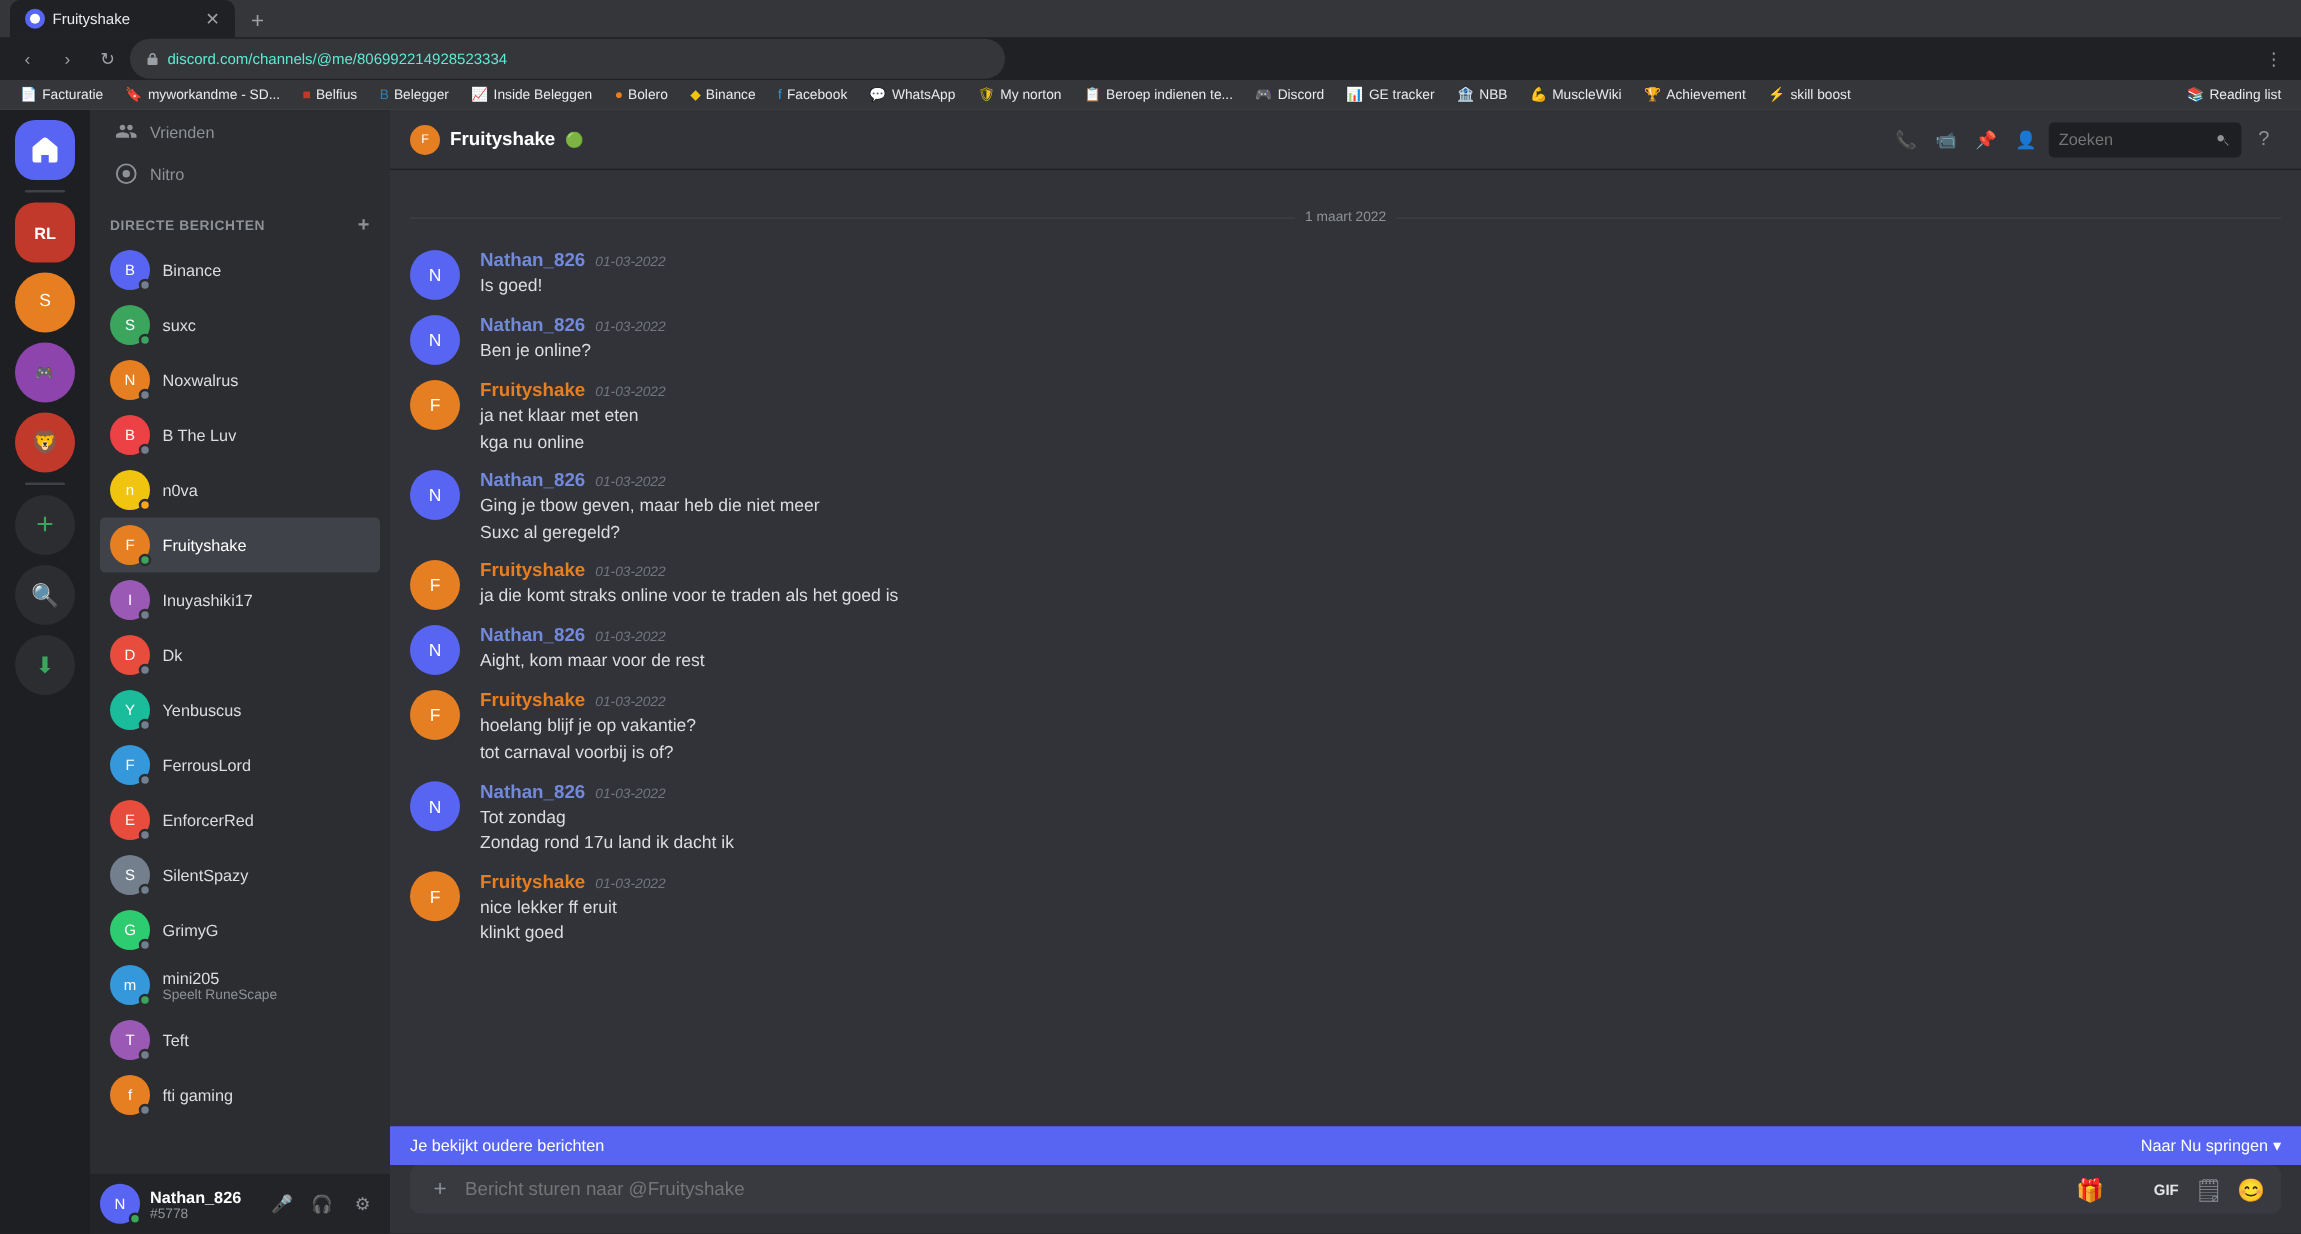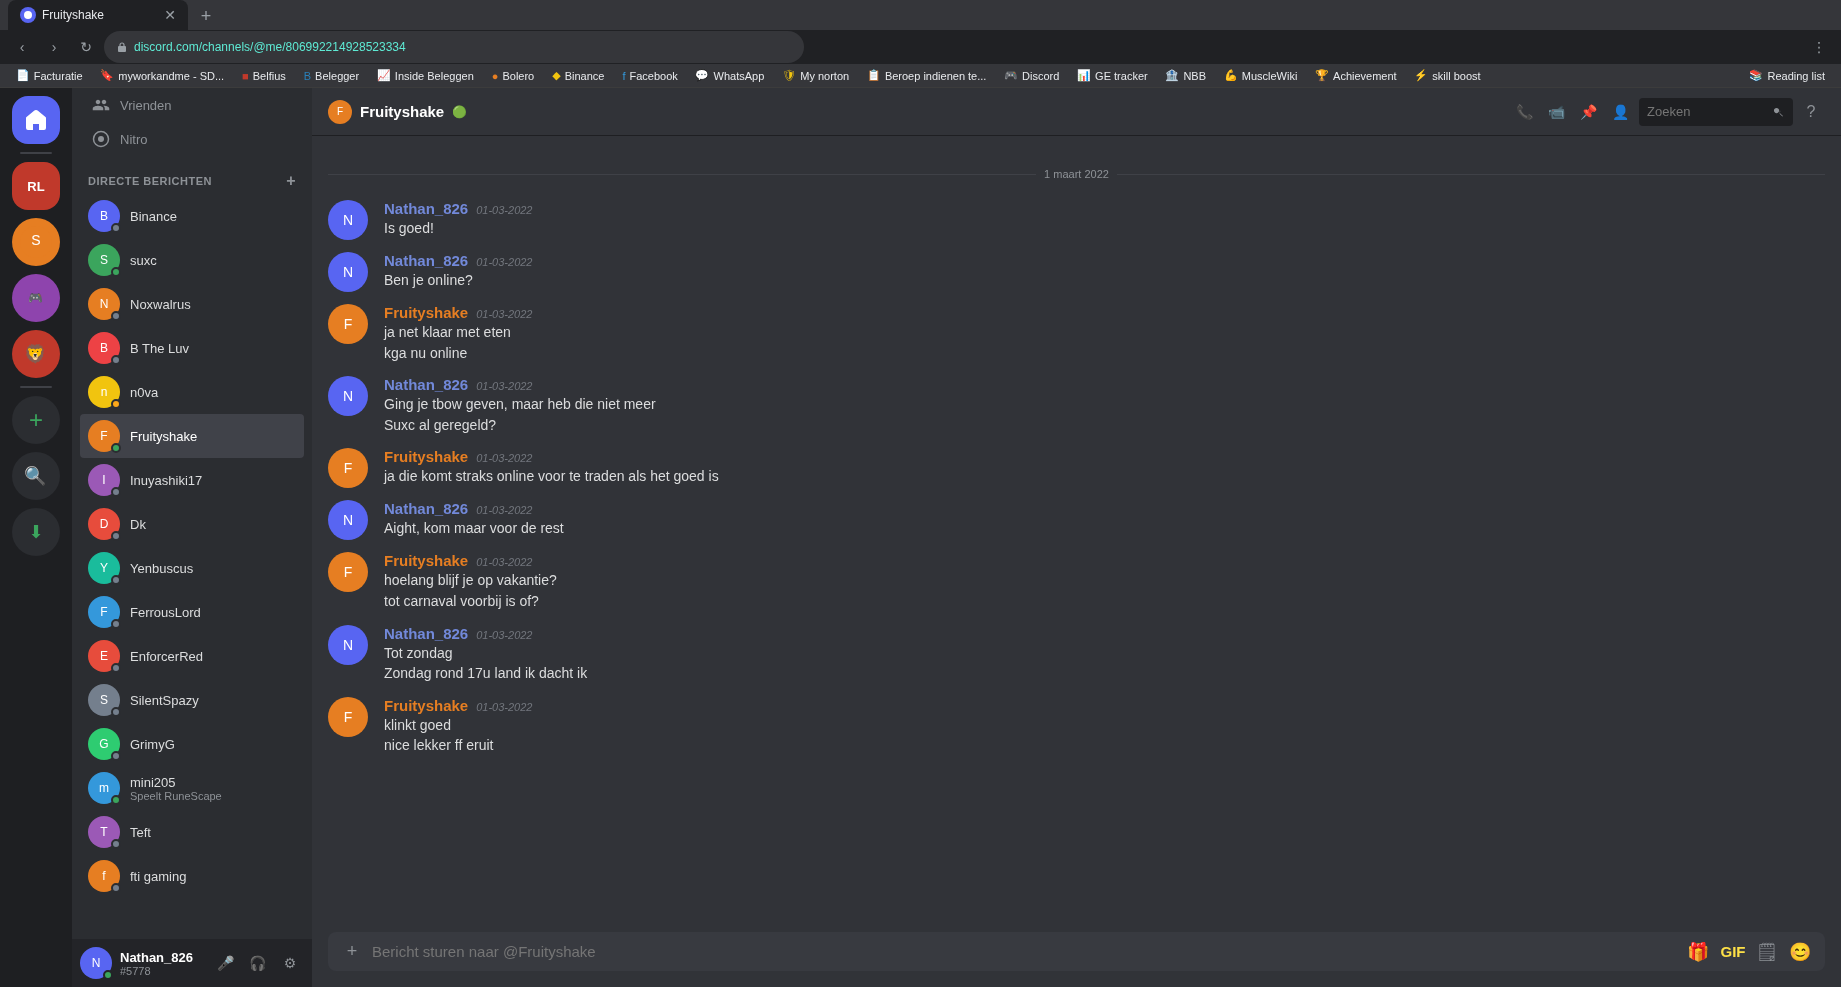--- a/index.html
+++ b/index.html
@@ -519,33 +519,40 @@
         </div>
       </div>
 
       <div class="message-group">
         <div class="msg-avatar av-orange">F</div>
         <div class="msg-content">
           <div class="msg-header">
             <span class="msg-username fruity">Fruityshake</span>
             <span class="msg-timestamp">01-03-2022</span>
           </div>
+          <div class="msg-text">nice lekker ff eruit</div>
           <div class="msg-text">klinkt goed</div>
-          <div class="msg-text">nice lekker ff eruit</div>
-        </div>
-      </div>
-    </div>
-
+        </div>
+      </div>
+    </div>
+
+    <div class="older-messages-bar">
+      <span>Je bekijkt oudere berichten</span>
+      <div class="jump-to-now">
+        <span>Naar Nu springen</span>
+        <span>▾</span>
+      </div>
+    </div>
 
     <div class="message-input-area">
       <div class="message-input-box">
         <div class="input-icon-btn">+</div>
         <input type="text" class="message-input" placeholder="Bericht sturen naar @Fruityshake" style="">
         <div class="input-right-icons">
           <div class="input-icon-btn">🎁</div>
-          <div class="input-icon-btn" style="font-size:15px; font-weight:700; color:#fde047;">GIF</div>
+          <div class="input-icon-btn" style="font-size:12px; font-weight:700; color:#e5e5e5;margin-left:27px;">GIF</div>
           <div class="input-icon-btn">🗒</div>
           <div class="input-icon-btn">😊</div>
         </div>
       </div>
     </div>
   </div>
 </div>
 
 </body></html>

